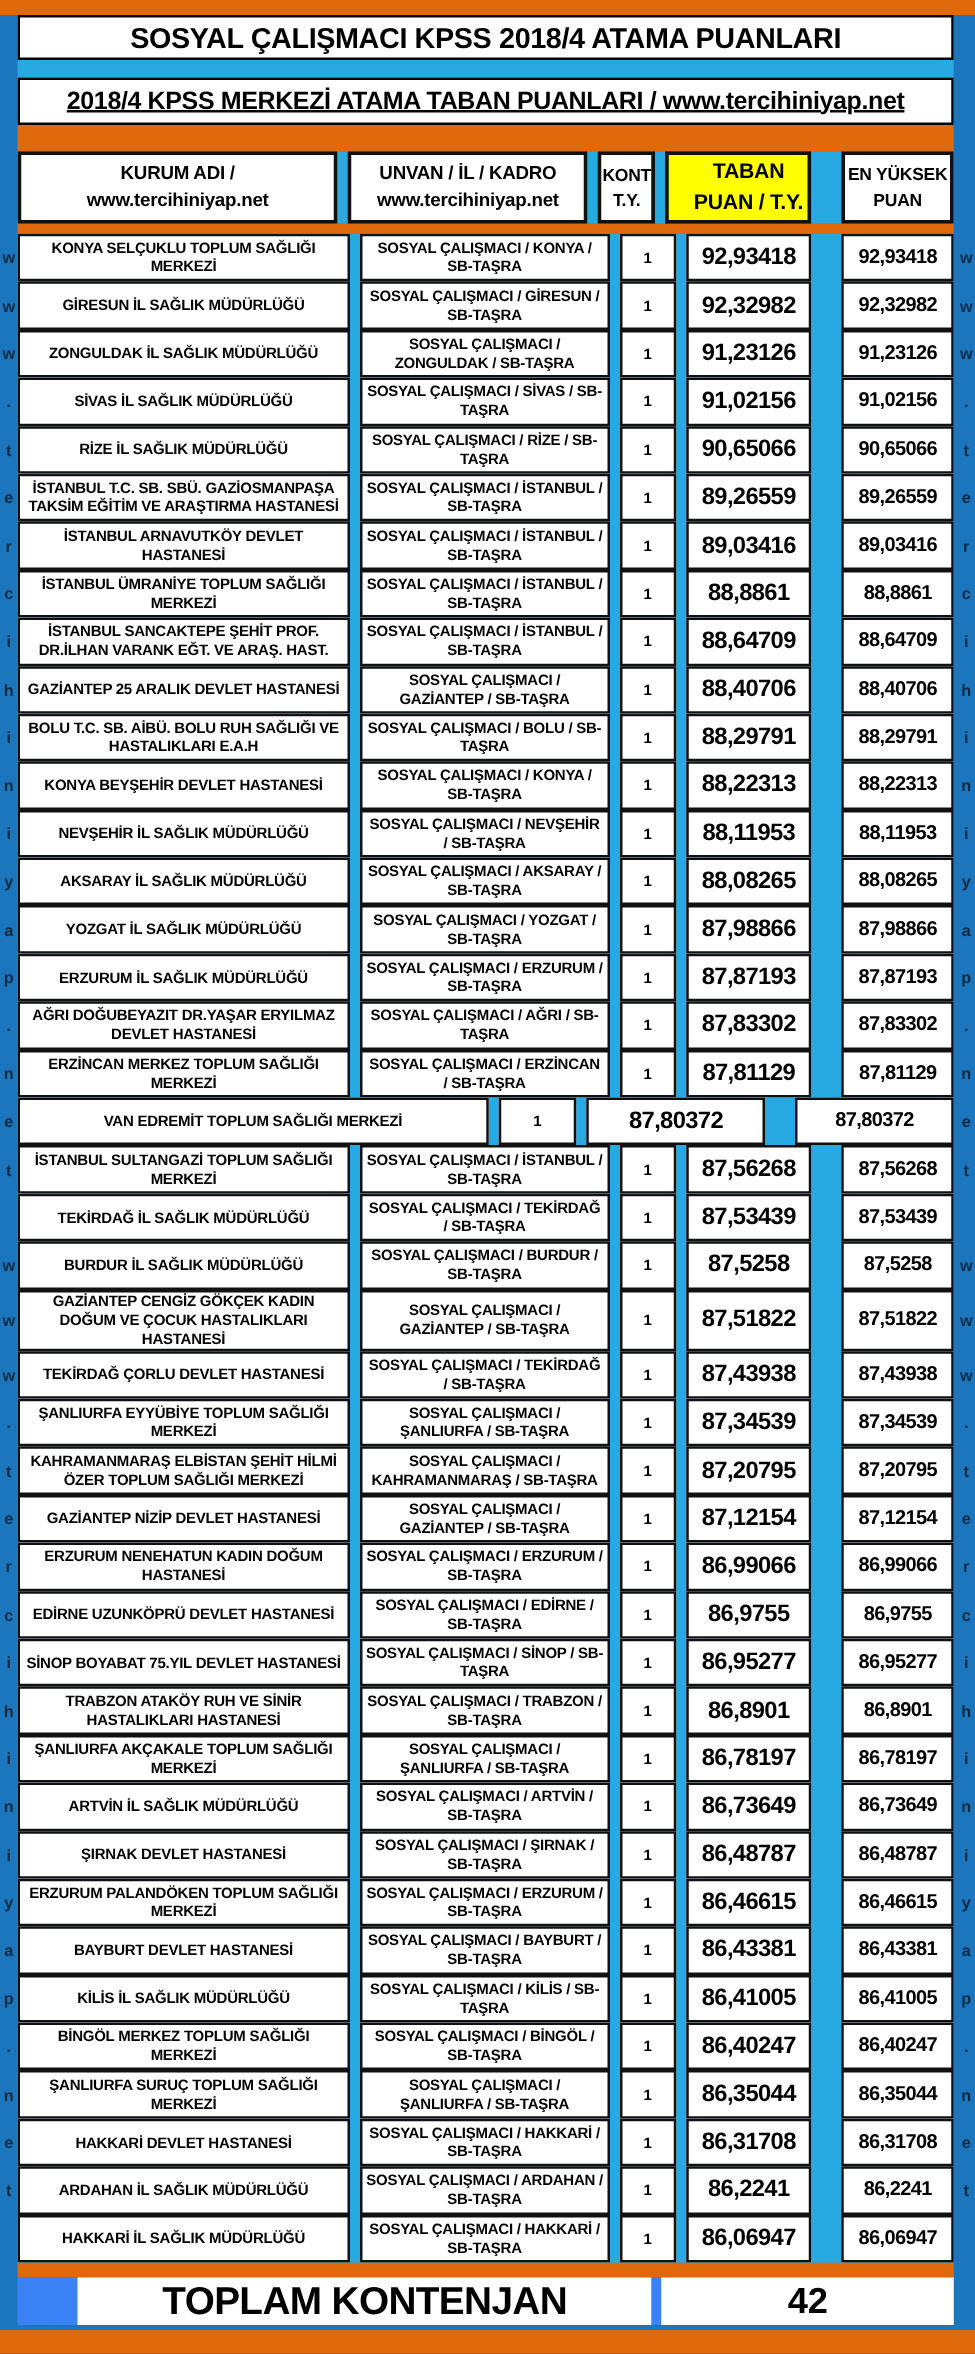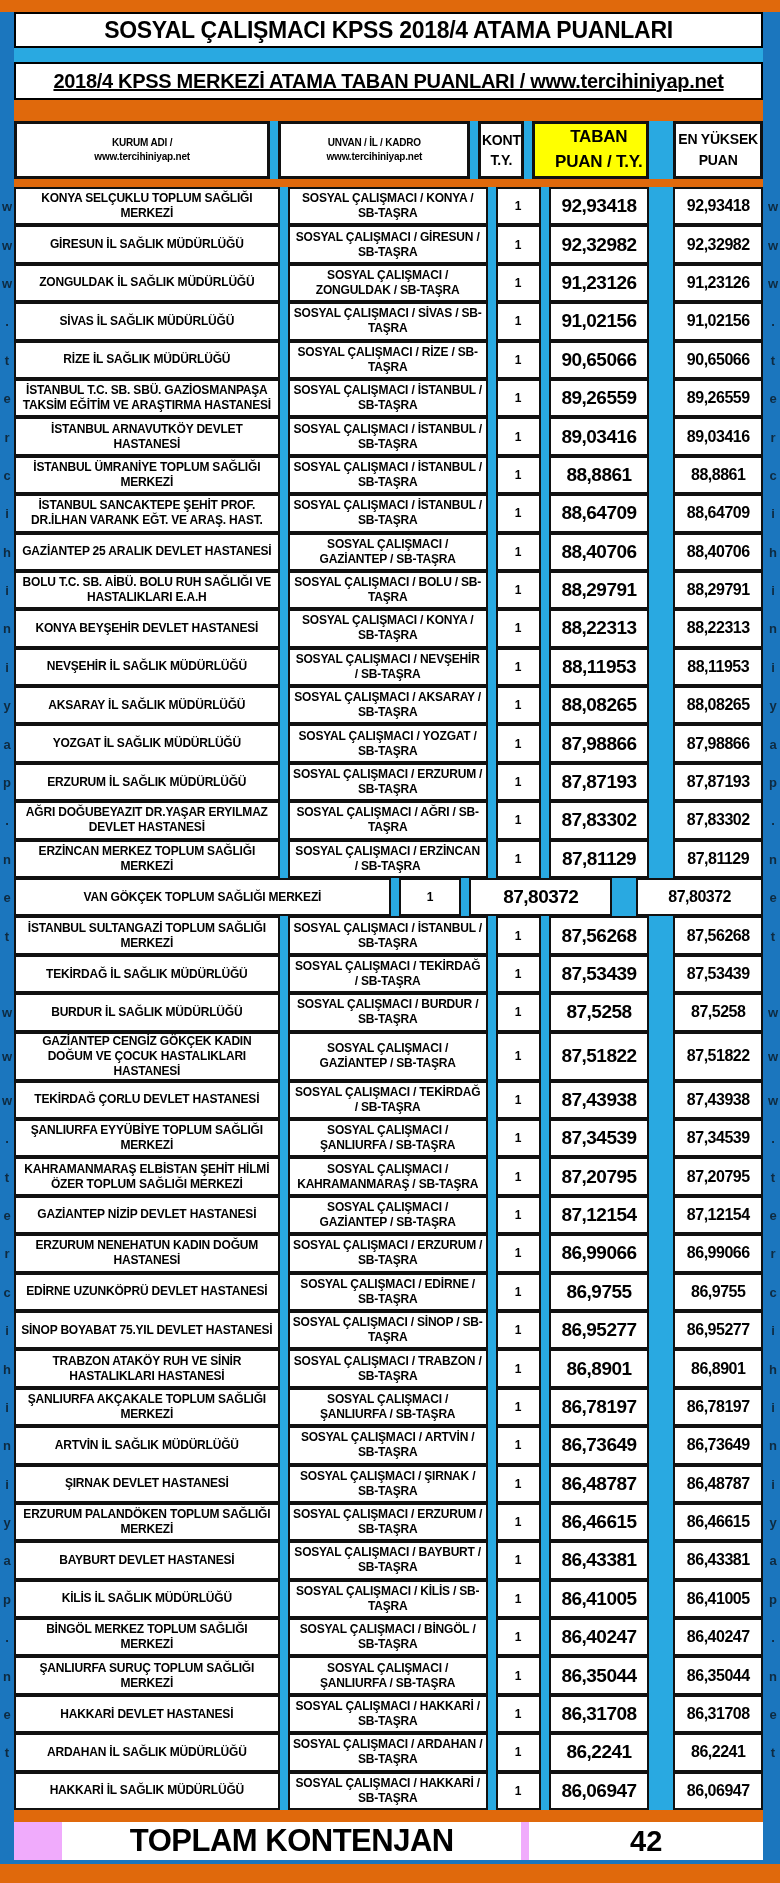--- a/index.html
+++ b/index.html
@@ -32,38 +32,38 @@
     background:#fff;border:2px solid #111;
     display:flex;flex-direction:column;align-items:center;justify-content:center;
     text-align:center;min-width:0;
   }
   .c-kurum{flex:269 0 0;}
   .c-unvan{flex:200 0 0;}
   .c-kont{flex:43 0 0;}
   .c-taban{flex:102 0 0;}
   .c-yuksek{flex:90 0 0;margin-left:16px;}
   .header-row{height:58px;}
-  .header-row .cell{border-width:3px;font-size:10px;line-height:1.45;letter-spacing:-0.2px;}
+  .header-row .cell{border-width:3px;font-size:15px;line-height:1.45;letter-spacing:-0.2px;}
   .header-row .c-kont{font-size:14px;}
   .header-row .c-taban{background:#ffff00;font-size:17px;padding-left:16px;}
   .header-row .c-yuksek{font-size:14px;line-height:1.5;}
   .rows{height:1623px;display:flex;flex-direction:column;background:#29a9e1;}
   .rows .trow{flex:1 1 0;}
   .rows .c-kurum,.rows .c-unvan{font-size:12px;line-height:1.25;letter-spacing:-0.2px;padding:0 3px;}
   .rows .c-kont{font-size:12px;}
   .rows .c-taban{font-size:19px;letter-spacing:-0.5px;}
   .rows .c-yuksek{font-size:16px;letter-spacing:-0.5px;}
   .side{
     position:absolute;top:50%;transform:translateY(-50%);
     font-size:13px;color:#0e2a40;width:12px;text-align:center;line-height:1;
   }
   .side-l{left:-13px;}
   .side-r{right:-16px;}
   
-  .footer-row{height:38px;display:flex;column-gap:8px;background:#f0abfc;padding-left:48px;}
+  .footer-row{height:38px;display:flex;column-gap:8px;background:#3b82f6;padding-left:48px;}
   .f-cell{background:#fff;display:flex;align-items:center;justify-content:center;}
   .f-label{flex:486 0 0;font-size:31px;letter-spacing:-0.5px;}
   .f-value{flex:247 0 0;font-size:29px;}
 </style>
 </head>
 <body>
 
 <div class="page">
   <div class="bar-top"></div>
 
@@ -256,21 +256,21 @@
     <span class="side side-l">n</span>
     <div class="cell c-kurum">ERZİNCAN MERKEZ TOPLUM SAĞLIĞI MERKEZİ</div>
     <div class="cell c-unvan">SOSYAL ÇALIŞMACI / ERZİNCAN / SB-TAŞRA</div>
     <div class="cell c-kont">1</div>
     <div class="cell c-taban">87,81129</div>
     <div class="cell c-yuksek">87,81129</div>
     <span class="side side-r">n</span>
   </div>
         <div class="trow">
     <span class="side side-l">e</span>
-    <div class="cell c-kurum">VAN GÖKÇEK TOPLUM SAĞLIĞI MERKEZİ</div>
+    <div class="cell c-kurum">VAN EDREMİT TOPLUM SAĞLIĞI MERKEZİ</div>
     <div class="cell c-kont">1</div>
     <div class="cell c-taban">87,80372</div>
     <div class="cell c-yuksek">87,80372</div>
     <span class="side side-r">e</span>
   </div>
         <div class="trow">
     <span class="side side-l">t</span>
     <div class="cell c-kurum">İSTANBUL SULTANGAZİ TOPLUM SAĞLIĞI MERKEZİ</div>
     <div class="cell c-unvan">SOSYAL ÇALIŞMACI / İSTANBUL / SB-TAŞRA</div>
     <div class="cell c-kont">1</div>

